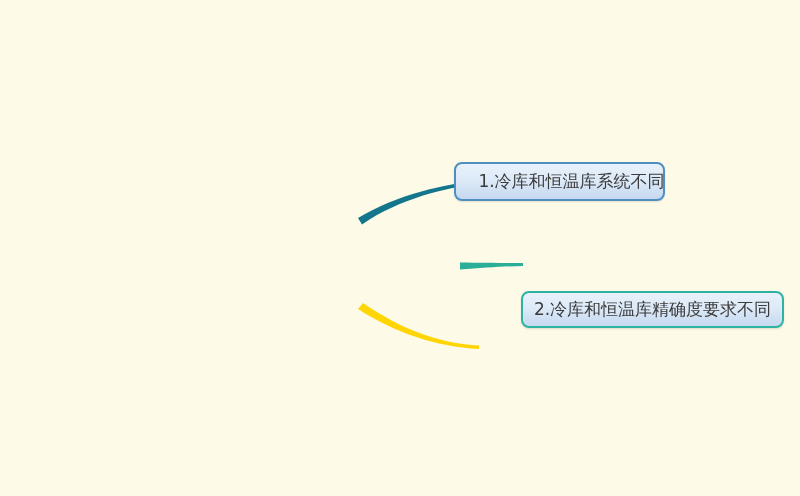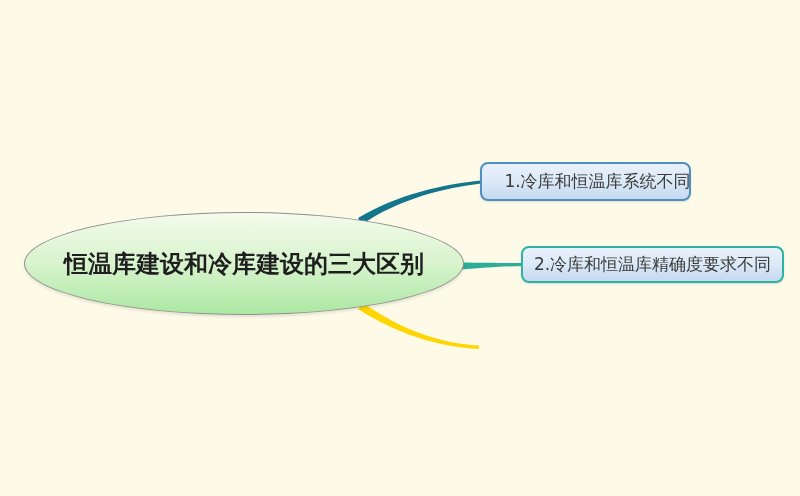--- a/index.html
+++ b/index.html
@@ -52,41 +52,38 @@
     display: flex;
     align-items: center;
     justify-content: center;
     box-shadow: 0 1px 2px rgba(0,0,0,0.12);
   }
   .branch-label {
     font-size: 17px;
     color: #3b3b3b;
     white-space: nowrap;
   }
-  .b1 { left: 480px; top: 162px; width: 211px; height: 39px; padding-left: 24px; }
+  .b1 { left: 454px; top: 162px; width: 211px; height: 39px; padding-left: 24px; }
   .b2 { left: 521px; top: 246px; width: 263px; height: 37px; }
   .b3 { left: 478px; top: 326px; width: 282px; height: 37px; }
 </style>
 </head>
 <body>
 
 <div class="canvas">
 
   <svg class="links" viewBox="0 0 800 496" xmlns="http://www.w3.org/2000/svg">
     <path d="M 358,218 C 398,194 444,184 481,180.4 L 481,183.6 C 445,188 400,198.5 362,224.5 Z" fill="#13768c"></path>
     <path d="M 460,262.5 C 485,262.8 505,263 523,263.1 L 523,265.9 C 505,266.3 485,267.5 460,269.6 Z" fill="#2bae97"></path>
     <path d="M 363,303 C 401,329 437,343 479,345.6 L 479,349 C 435,346.5 396,333 358,309 Z" fill="#ffd503"></path>
   </svg>
 
-  <div class="root-node">
-    <span class="root-label">恒温库建设和冷库建设的三大区别</span>
-  </div>
 
   <div class="branch-node b1" style="border-color: rgb(78, 143, 192);">
     <span class="branch-label">1.冷库和恒温库系统不同</span>
   </div>
 
-  <div class="branch-node b2" style="border-color: rgb(46, 179, 163);">
+  <div class="branch-node b2" style="border-color: rgb(46, 179, 163); margin-top: 45px;">
     <span class="branch-label">2.冷库和恒温库精确度要求不同</span>
   </div>
 
 
 </div>
 
 </body></html>

